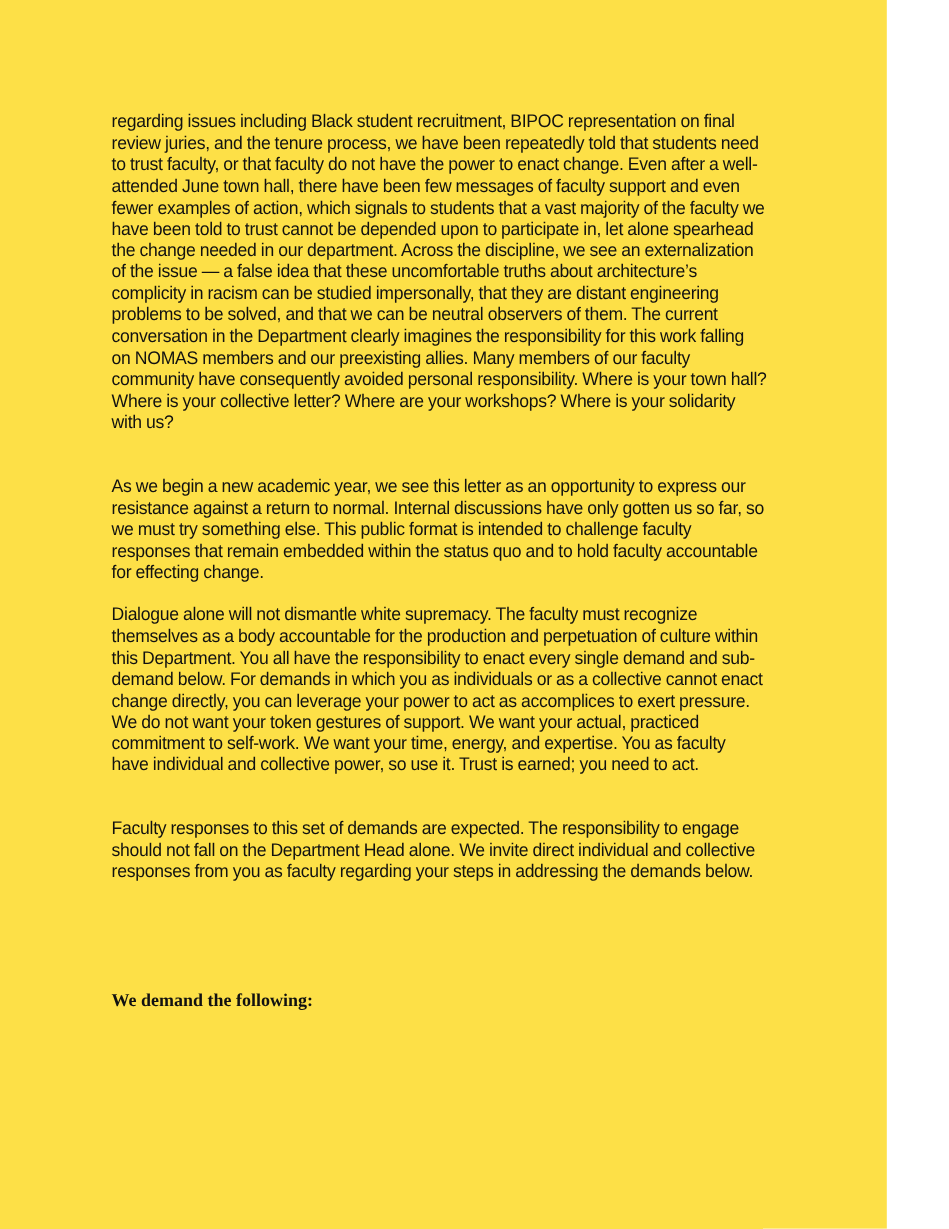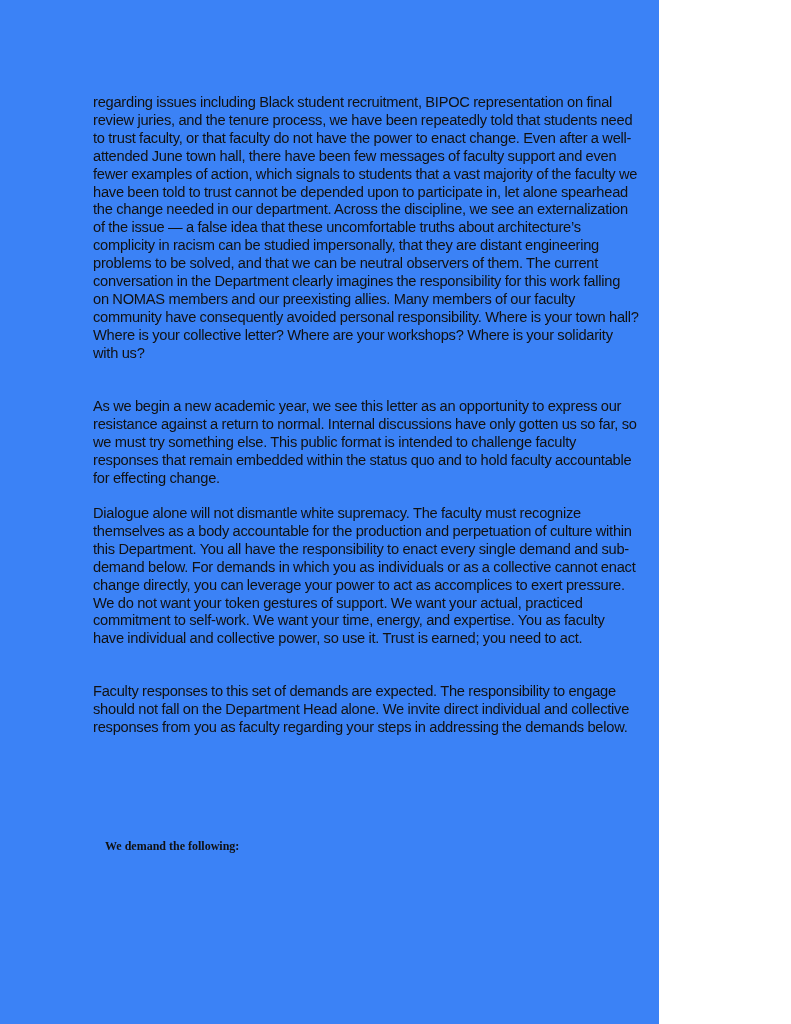--- a/index.html
+++ b/index.html
@@ -10,23 +10,23 @@
     body {
       width: 791px;
       height: 1024px;
       position: relative;
       overflow: hidden;
     }
     .page {
       position: absolute;
       left: 0;
       top: 0;
-      width: 659px;
+      width: 739px;
       height: 1024px;
-      background: #3b82f6;
+      background: #fde047;
     }
     .para {
       position: absolute;
       left: 93px;
       width: 620px;
       margin: 0;
       font-family: "Liberation Sans", sans-serif;
       font-size: 15.2px;
       line-height: 17.9px;
       color: #111111;
@@ -37,24 +37,24 @@
     }
     .line { display: block; white-space: nowrap; }
     #p1 { top: 93px; }
     #p2 { top: 397px; }
     #p3 { top: 504px; }
     #p4 { top: 682px; }
     .heading {
       position: absolute;
       left: 93px;
       top: 825px;
-      margin: 12px;
+      margin: 0;
       font-family: "Liberation Serif", serif;
       font-weight: bold;
-      font-size: 12px;
+      font-size: 15px;
       line-height: 18px;
       color: #111111;
     }
   </style>
 </head>
 <body>
 
 <div class="page">
 
   <p class="para" id="p1">

